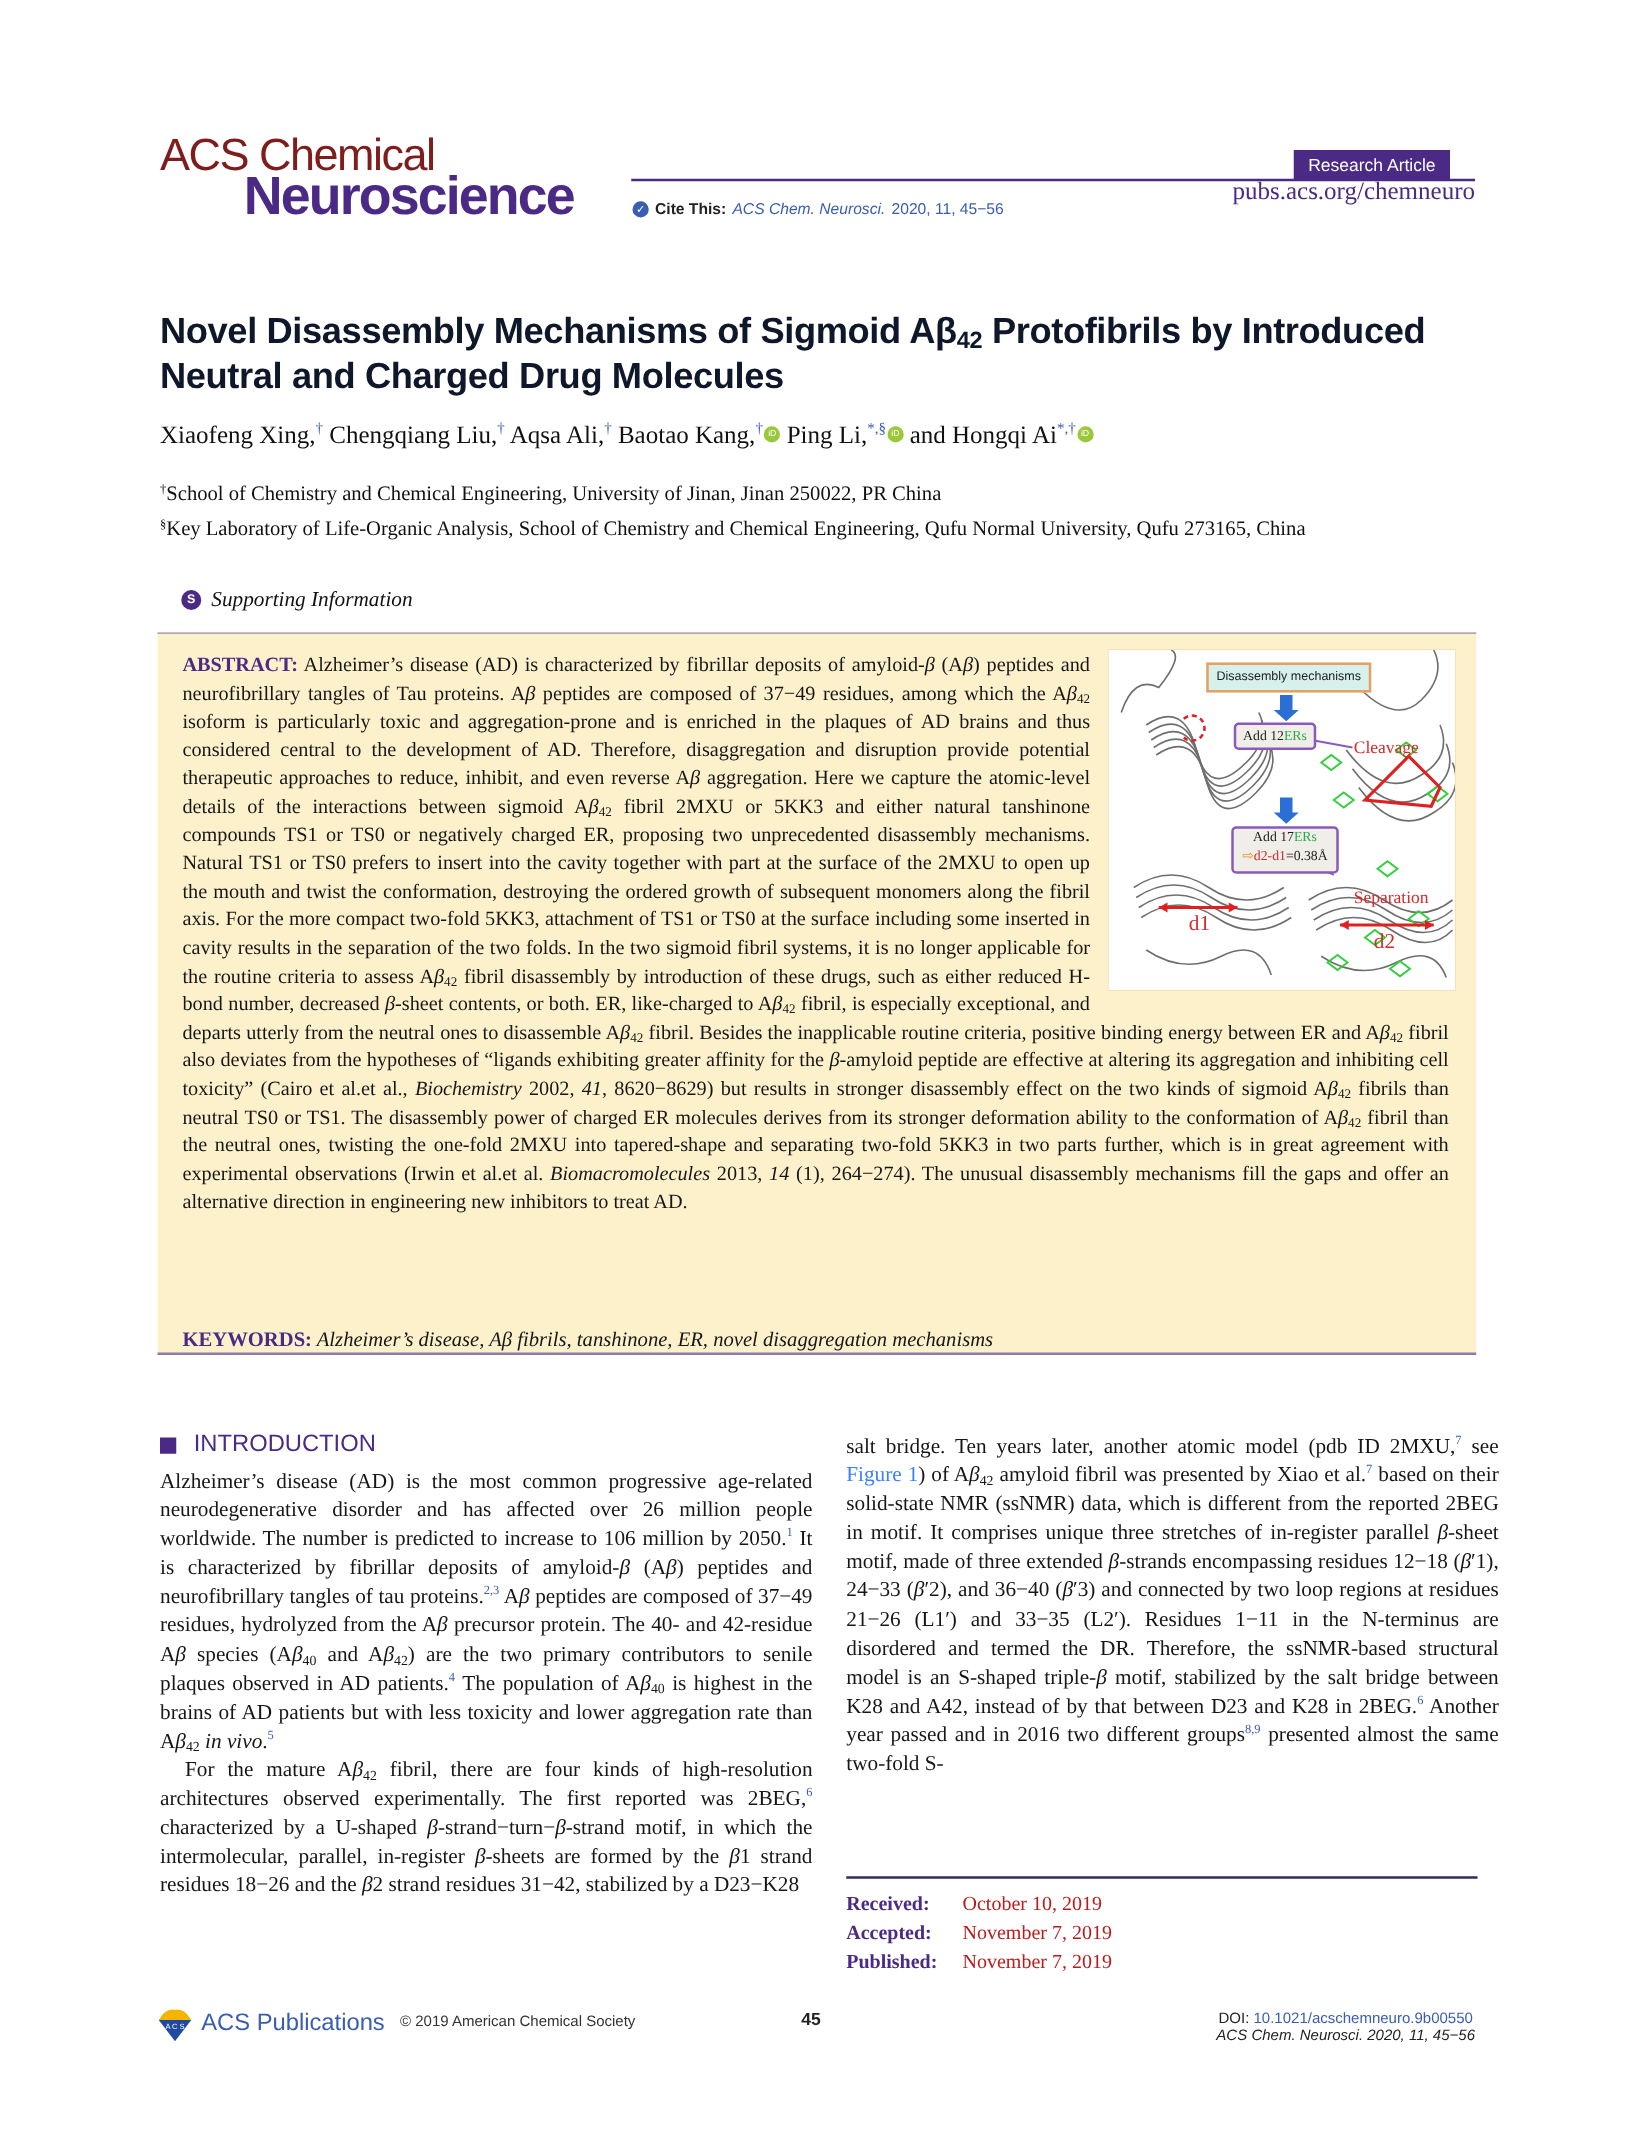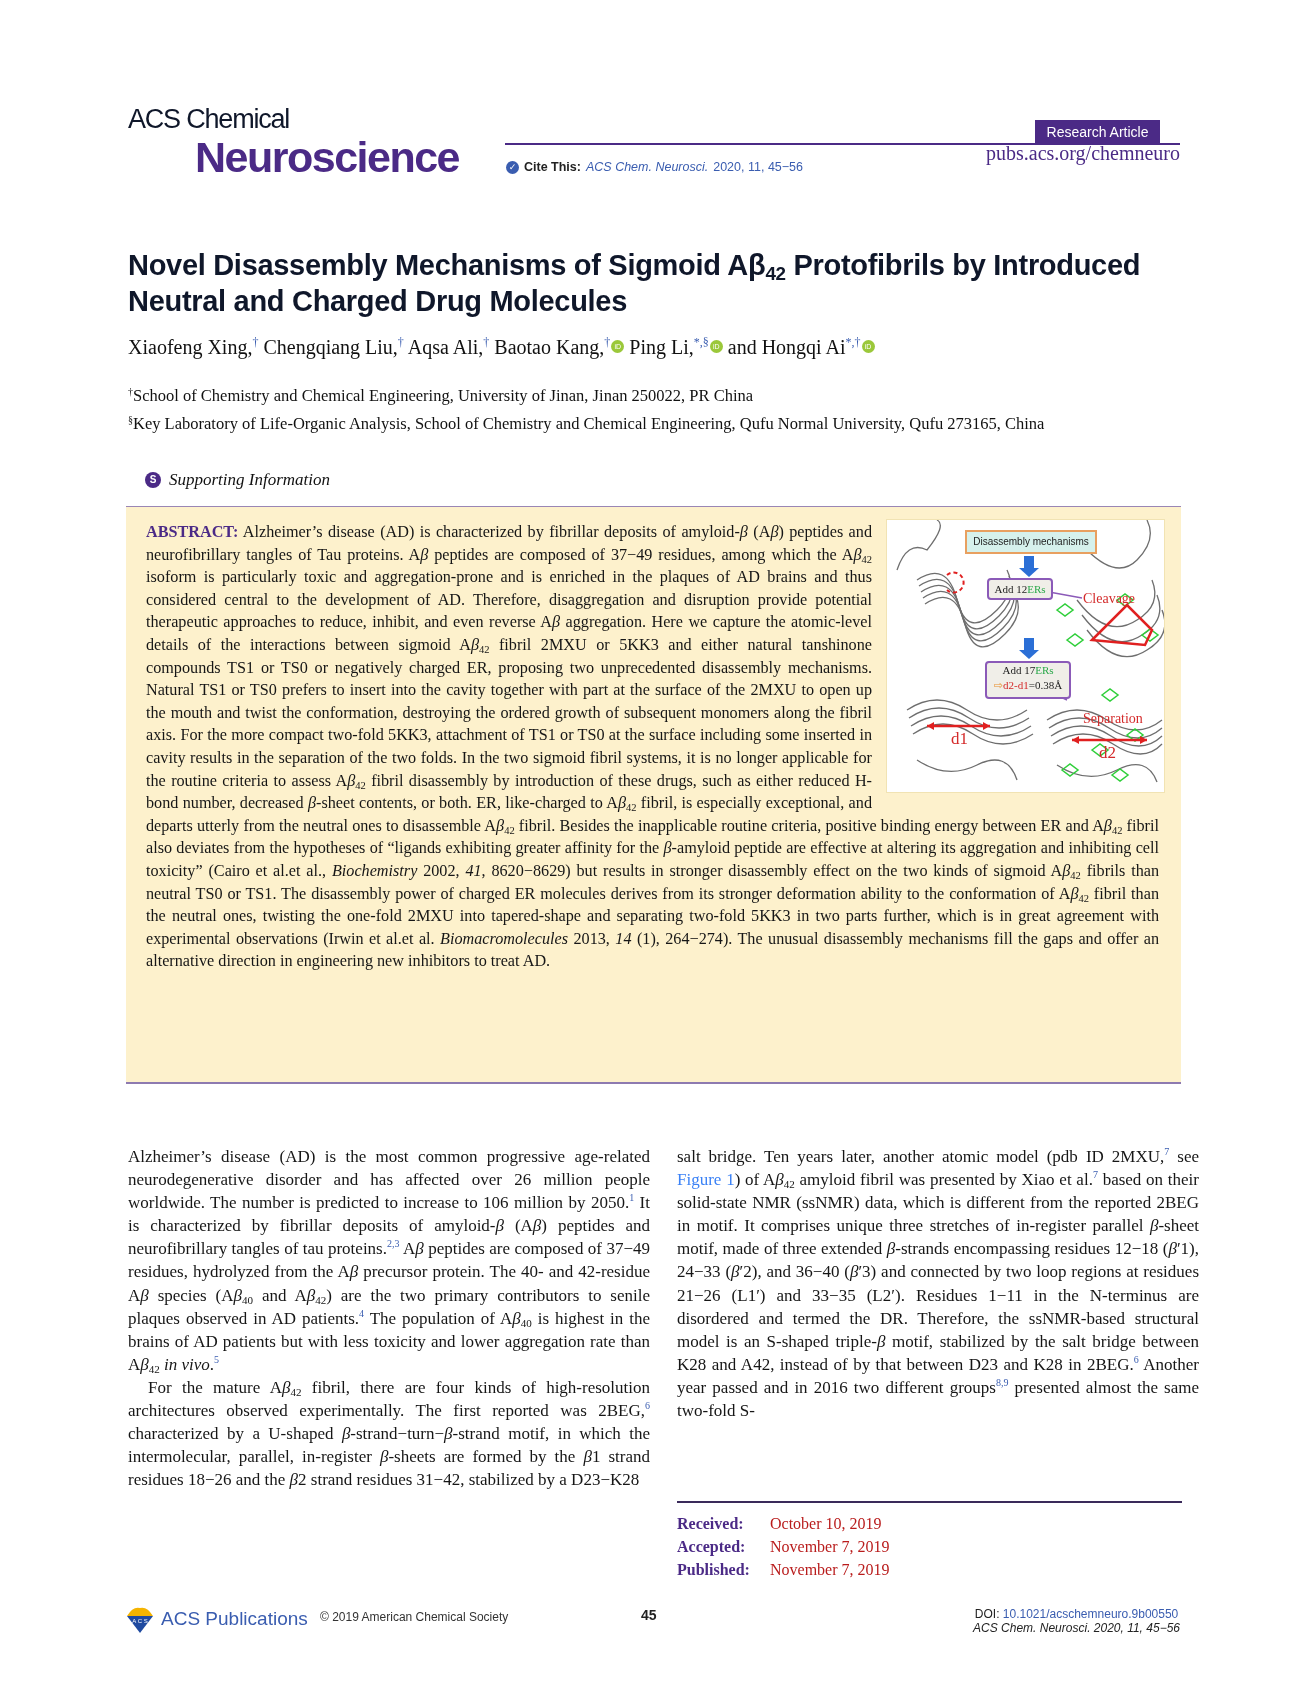--- a/index.html
+++ b/index.html
@@ -1,19 +1,19 @@
 <!DOCTYPE html>
 <html><head>
 <meta charset="utf-8">
 <style>
   html, body { margin: 0; padding: 0; background: #ffffff; }
   body { width: 1303px; height: 1705px; position: relative; overflow: hidden; color: #1a1a1a; }
 
   
-  .brand-top { position: absolute; left: 128px; top: 106px; font-family: "Liberation Sans", sans-serif; font-size: 27px; color: #0f172a; letter-spacing: -1.2px; line-height: 1; }
+  .brand-top { position: absolute; left: 128px; top: 106px; font-family: "Liberation Sans", sans-serif; font-size: 36px; color: #7f1d1d; letter-spacing: -1.2px; line-height: 1; }
   .brand-bottom { position: absolute; left: 195px; top: 136px; font-family: "Liberation Sans", sans-serif; font-weight: bold; font-size: 43px; color: #4b2a86; letter-spacing: -1.5px; line-height: 1; }
   .header-rule { position: absolute; left: 505px; top: 143px; width: 675px; height: 2px; background: #4b2a86; }
   .badge { position: absolute; left: 1035px; top: 120px; width: 125px; height: 24px; background: #4b2a86; color: #fff; font-family: "Liberation Sans", sans-serif; font-size: 14px; line-height: 24px; text-align: center; }
   .cite { position: absolute; left: 506px; top: 160px; font-family: "Liberation Sans", sans-serif; font-size: 12.5px; color: #222; display: flex; align-items: center; gap: 5px; }
   .cite .check { width: 13px; height: 13px; border-radius: 50%; background: #3a5db0; color: #fff; font-size: 9px; line-height: 13px; text-align: center; }
   .cite b { font-weight: bold; }
   .cite .ref { color: #3a5db0; font-style: italic; }
   .cite .nums { color: #3a5db0; }
   .site { position: absolute; right: 123px; top: 142px; font-family: Liberation Serif, serif; font-size: 20px; color: #4b2a86; }
 
@@ -160,23 +160,30 @@
         <div><span>Add 17</span><span class="er">ERs</span></div>
         <div><span style="color:#e89030">⇨</span><span style="color:#d42a2a">d2-d1</span><span>=0.38Å</span></div>
       </div>
       <div class="red-label" style="left:196px;top:68px;">Cleavage</div>
       <div class="red-label" style="left:196px;top:188px;">Separation</div>
       <div class="red-label" style="left:64px;top:208px;font-size:17px;">d1</div>
       <div class="red-label" style="left:212px;top:222px;font-size:17px;">d2</div>
     </div>
     <span class="lbl">ABSTRACT:</span><span> Alzheimer’s disease (AD) is characterized by fibrillar deposits of amyloid-<i>β</i> (A<i>β</i>) peptides and neurofibrillary tangles of Tau proteins. A<i>β</i> peptides are composed of 37−49 residues, among which the A<i>β</i><sub>42</sub> isoform is particularly toxic and aggregation-prone and is enriched in the plaques of AD brains and thus considered central to the development of AD. Therefore, disaggregation and disruption provide potential therapeutic approaches to reduce, inhibit, and even reverse A<i>β</i> aggregation. Here we capture the atomic-level details of the interactions between sigmoid A<i>β</i><sub>42</sub> fibril 2MXU or 5KK3 and either natural tanshinone compounds TS1 or TS0 or negatively charged ER, proposing two unprecedented disassembly mechanisms. Natural TS1 or TS0 prefers to insert into the cavity together with part at the surface of the 2MXU to open up the mouth and twist the conformation, destroying the ordered growth of subsequent monomers along the fibril axis. For the more compact two-fold 5KK3, attachment of TS1 or TS0 at the surface including some inserted in cavity results in the separation of the two folds. In the two sigmoid fibril systems, it is no longer applicable for the routine criteria to assess A<i>β</i><sub>42</sub> fibril disassembly by introduction of these drugs, such as either reduced H-bond number, decreased <i>β</i>-sheet contents, or both. ER, like-charged to A<i>β</i><sub>42</sub> fibril, is especially exceptional, and departs utterly from the neutral ones to disassemble A<i>β</i><sub>42</sub> fibril. Besides the inapplicable routine criteria, positive binding energy between ER and A<i>β</i><sub>42</sub> fibril also deviates from the hypotheses of “ligands exhibiting greater affinity for the <i>β</i>-amyloid peptide are effective at altering its aggregation and inhibiting cell toxicity” (Cairo et al.et al., <i>Biochemistry</i> 2002, <i>41</i>, 8620−8629) but results in stronger disassembly effect on the two kinds of sigmoid A<i>β</i><sub>42</sub> fibrils than neutral TS0 or TS1. The disassembly power of charged ER molecules derives from its stronger deformation ability to the conformation of A<i>β</i><sub>42</sub> fibril than the neutral ones, twisting the one-fold 2MXU into tapered-shape and separating two-fold 5KK3 in two parts further, which is in great agreement with experimental observations (Irwin et al.et al. <i>Biomacromolecules</i> 2013, <i>14</i> (1), 264−274). The unusual disassembly mechanisms fill the gaps and offer an alternative direction in engineering new inhibitors to treat AD.</span>
   </div>
+  <div class="keywords">
+    <span class="lbl">KEYWORDS:</span><span class="vals"> Alzheimer’s disease, Aβ fibrils, tanshinone, ER, novel disaggregation mechanisms</span>
+  </div>
 </div>
 
 <div class="col col-left">
+  <div class="section-head">
+    <span class="sq"></span>
+    <span>INTRODUCTION</span>
+  </div>
   <div>
       <p>Alzheimer’s disease (AD) is the most common progressive age-related neurodegenerative disorder and has affected over 26 million people worldwide. The number is predicted to increase to 106 million by 2050.<sup>1</sup> It is characterized by fibrillar deposits of amyloid-<i>β</i> (A<i>β</i>) peptides and neurofibrillary tangles of tau proteins.<sup>2,3</sup> A<i>β</i> peptides are composed of 37−49 residues, hydrolyzed from the A<i>β</i> precursor protein. The 40- and 42-residue A<i>β</i> species (A<i>β</i><sub>40</sub> and A<i>β</i><sub>42</sub>) are the two primary contributors to senile plaques observed in AD patients.<sup>4</sup> The population of A<i>β</i><sub>40</sub> is highest in the brains of AD patients but with less toxicity and lower aggregation rate than A<i>β</i><sub>42</sub> <i>in vivo</i>.<sup>5</sup></p>
       <p class="indent">For the mature A<i>β</i><sub>42</sub> fibril, there are four kinds of high-resolution architectures observed experimentally. The first reported was 2BEG,<sup>6</sup> characterized by a U-shaped <i>β</i>-strand−turn−<i>β</i>-strand motif, in which the intermolecular, parallel, in-register <i>β</i>-sheets are formed by the <i>β</i>1 strand residues 18−26 and the <i>β</i>2 strand residues 31−42, stabilized by a D23−K28</p>
     </div>
 </div>
 
 <div class="col col-right" style="top:1145px;">
   <div>
       <p>salt bridge. Ten years later, another atomic model (pdb ID 2MXU,<sup>7</sup> see <span class="link">Figure 1</span>) of A<i>β</i><sub>42</sub> amyloid fibril was presented by Xiao et al.<sup>7</sup> based on their solid-state NMR (ssNMR) data, which is different from the reported 2BEG in motif. It comprises unique three stretches of in-register parallel <i>β</i>-sheet motif, made of three extended <i>β</i>-strands encompassing residues 12−18 (<i>β</i>′1), 24−33 (<i>β</i>′2), and 36−40 (<i>β</i>′3) and connected by two loop regions at residues 21−26 (L1′) and 33−35 (L2′). Residues 1−11 in the N-terminus are disordered and termed the DR. Therefore, the ssNMR-based structural model is an S-shaped triple-<i>β</i> motif, stabilized by the salt bridge between K28 and A42, instead of by that between D23 and K28 in 2BEG.<sup>6</sup> Another year passed and in 2016 two different groups<sup>8,9</sup> presented almost the same two-fold S-</p>
     </div>

